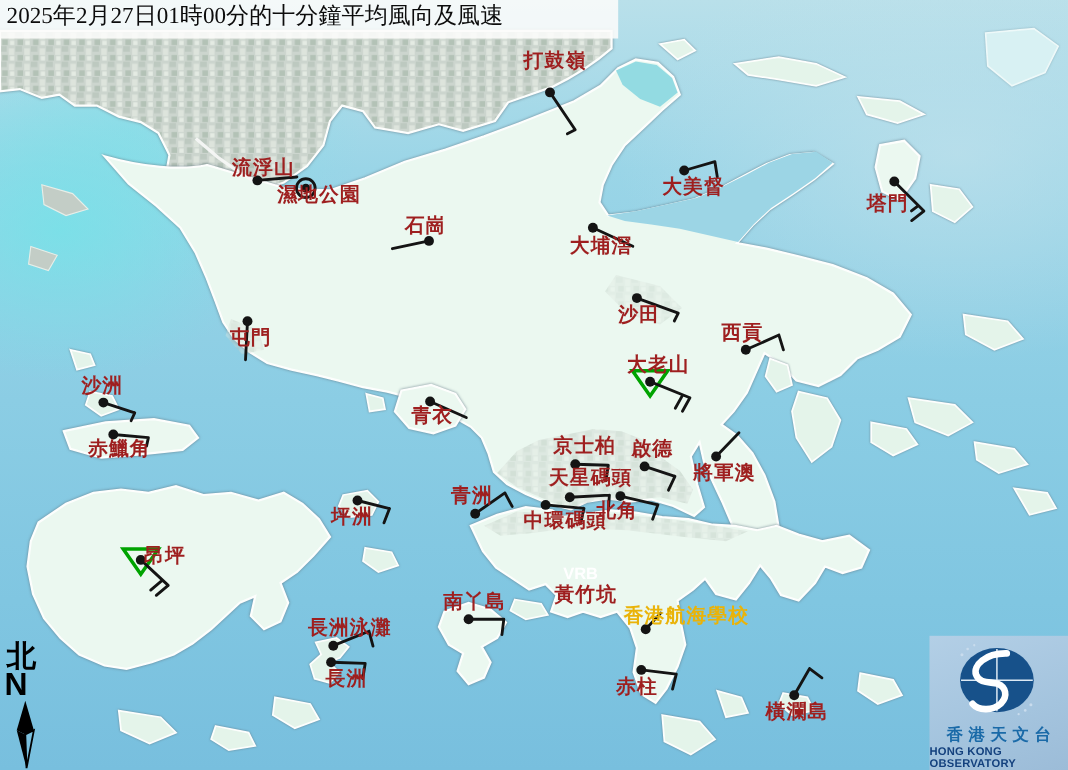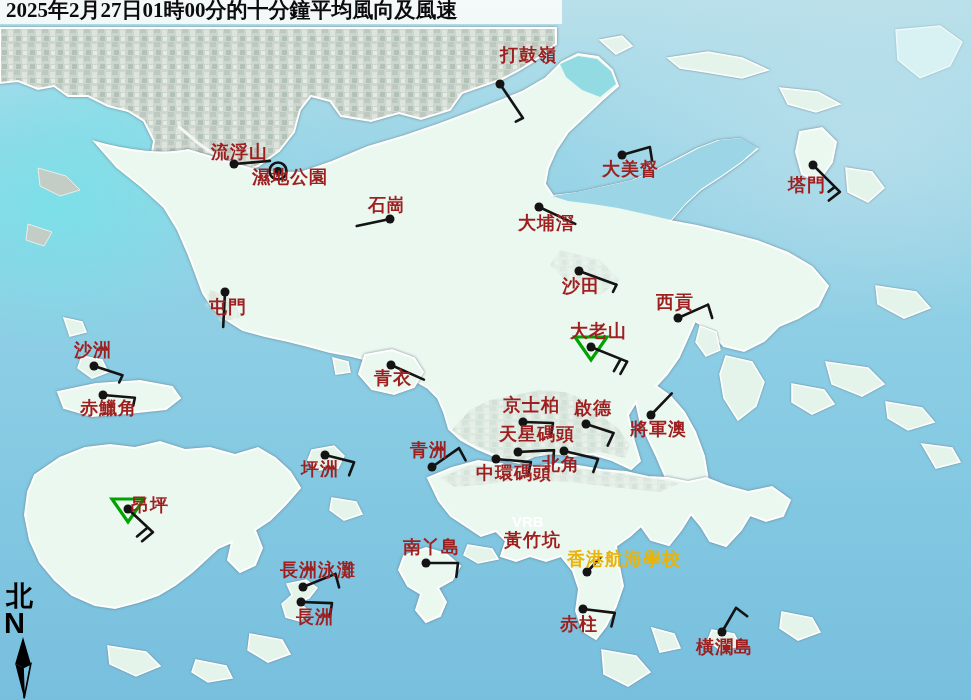--- a/index.html
+++ b/index.html
@@ -15,22 +15,22 @@
   .land{fill:#ebf8f0;stroke:#fdfefd;stroke-width:2;filter:drop-shadow(0 0 1.5px rgba(96,118,130,.85));}
   .land2{fill:#e4f4ea;stroke:#fdfefd;stroke-width:1.6;filter:drop-shadow(0 0 1.2px rgba(96,118,130,.8));}
   .shallow{fill:#d8f1f3;stroke:#eef9f9;stroke-width:1.5;filter:drop-shadow(0 0 1px rgba(120,150,160,.6));}
   .water{stroke:none;}
   #stations-svg{position:absolute;inset:0;}
   #labels{position:absolute;inset:0;pointer-events:none;}
   .stn-label{position:absolute;font-family:"Liberation Serif","DejaVu Serif",serif;
      font-size:18px;font-weight:600;letter-spacing:1px;white-space:nowrap;line-height:1;}
   .vrb-label{position:absolute;font-family:"Liberation Sans","DejaVu Sans",sans-serif;
      font-size:15px;font-weight:bold;line-height:1;}
-  #title-bar{position:absolute;left:0;top:0;width:562px;height:24px;
-     background:rgba(252,252,250,.88);display:flex;align-items:flex-end;font-weight:bold;}
+  #title-bar{position:absolute;left:0;top:0;width:562px;height:35px;
+     background:rgba(252,252,250,.88);display:flex;align-items:flex-start;}
   #title-bar span{font-family:"Liberation Serif","DejaVu Serif",serif;font-size:21px;
      color:#0c0c0c;padding-left:6px;white-space:nowrap;}
   #compass{position:absolute;left:3px;top:583px;width:44px;text-align:left;color:#000;}
   #compass .zh{font-family:"Liberation Serif","DejaVu Serif",serif;font-size:27px;font-weight:bold;line-height:1;margin-left:3px;}
   #compass .en{font-family:"Liberation Sans","DejaVu Sans",sans-serif;font-size:29px;font-weight:bold;line-height:.9;margin-left:1px;}
   #logo{position:absolute;left:845px;top:578px;width:126px;height:122px;
      background:linear-gradient(160deg,#b3cfe6 0%,#a4c4de 60%,#9cbcd8 100%);
      display:flex;flex-direction:column;align-items:center;}
   #logo .zh{font-family:"Liberation Serif","DejaVu Serif",serif;font-size:15px;font-weight:bold;
      color:#1a6aa8;letter-spacing:5px;margin-top:2px;text-indent:5px;}
@@ -227,21 +227,21 @@
         <circle cx="583" cy="609" r="4.5" fill="#141414"></circle>
         <path d="M583,609 L614.8,612.9 M614.8,612.9 L611.4,626.5" fill="none" stroke="#141414" stroke-width="2.6" stroke-linecap="round"></path>
       </g>
       <g>
         <circle cx="722" cy="632" r="4.5" fill="#141414"></circle>
         <path d="M722,632 L736.0,607.8 M736.0,607.8 L747.2,616.2" fill="none" stroke="#141414" stroke-width="2.6" stroke-linecap="round"></path>
       </g>
     </svg>
 
   <div id="labels">
-      <div class="stn-label" style="left: 476px; top: 46px; color: rgb(158, 31, 31); padding-left: 24px;">打鼓嶺</div>
+      <div class="stn-label" style="left: 476px; top: 46px; color: rgb(158, 31, 31);">打鼓嶺</div>
       <div class="stn-label" style="left: 211px; top: 143px; color: rgb(158, 31, 31);">流浮山</div>
       <div class="stn-label" style="left: 252px; top: 168px; color: rgb(158, 31, 31);">濕地公園</div>
       <div class="stn-label" style="left: 368px; top: 196px; color: rgb(158, 31, 31);">石崗</div>
       <div class="stn-label" style="left: 602px; top: 160px; color: rgb(158, 31, 31);">大美督</div>
       <div class="stn-label" style="left: 788px; top: 176px; color: rgb(158, 31, 31);">塔門</div>
       <div class="stn-label" style="left: 518px; top: 214px; color: rgb(158, 31, 31);">大埔滘</div>
       <div class="stn-label" style="left: 562px; top: 277px; color: rgb(158, 31, 31);">沙田</div>
       <div class="stn-label" style="left: 656px; top: 293px; color: rgb(158, 31, 31);">西貢</div>
       <div class="stn-label" style="left: 209px; top: 298px; color: rgb(158, 31, 31);">屯門</div>
       <div class="stn-label" style="left: 570px; top: 322px; color: rgb(158, 31, 31);">大老山</div>
@@ -274,13 +274,29 @@
   <div id="compass">
     <div class="zh">北</div>
     <div class="en">N</div>
     <svg width="38" height="64" viewBox="0 0 36 115" style="margin-left:1px">
       <polygon points="18,2 32,50 18,57 4,50" fill="#000"></polygon>
       <polygon points="4,50 18,57 20,112" fill="#000"></polygon>
       <polygon points="32,50 18,57 20,112" fill="none" stroke="#000" stroke-width="3"></polygon>
     </svg>
   </div>
 
+  <div id="logo">
+    <svg width="126" height="92" viewBox="0 0 126 92">
+      <ellipse cx="61" cy="47" rx="39" ry="34" fill="#17518a"></ellipse>
+      <line x1="23" y1="47" x2="99" y2="47" stroke="#dce9f4" stroke-width="1.6"></line>
+      <line x1="61" y1="14" x2="61" y2="80" stroke="#dce9f4" stroke-width="1.6"></line>
+      <path d="M78,22 C56,16 40,26 41,36 C42,47 56,47 61,51 C68,56 69,66 59,72 C48,78 34,73 30,65" fill="none" stroke="#ffffff" stroke-width="7" stroke-linecap="round" transform="rotate(-14 61 47)"></path>
+      <circle cx="24" cy="20" r="1.6" fill="#c9dced"></circle>
+        <circle cx="30" cy="14" r="1.4" fill="#c9dced"></circle>
+      <circle cx="37" cy="10" r="1.2" fill="#c9dced"></circle>
+        <circle cx="97" cy="73" r="1.6" fill="#c9dced"></circle>
+      <circle cx="91" cy="79" r="1.4" fill="#c9dced"></circle>
+        <circle cx="84" cy="83" r="1.2" fill="#c9dced"></circle>
+    </svg>
+    <div class="zh">香港天文台</div>
+    <div class="en">HONG KONG OBSERVATORY</div>
+  </div>
 </div>
 
 </body></html>

